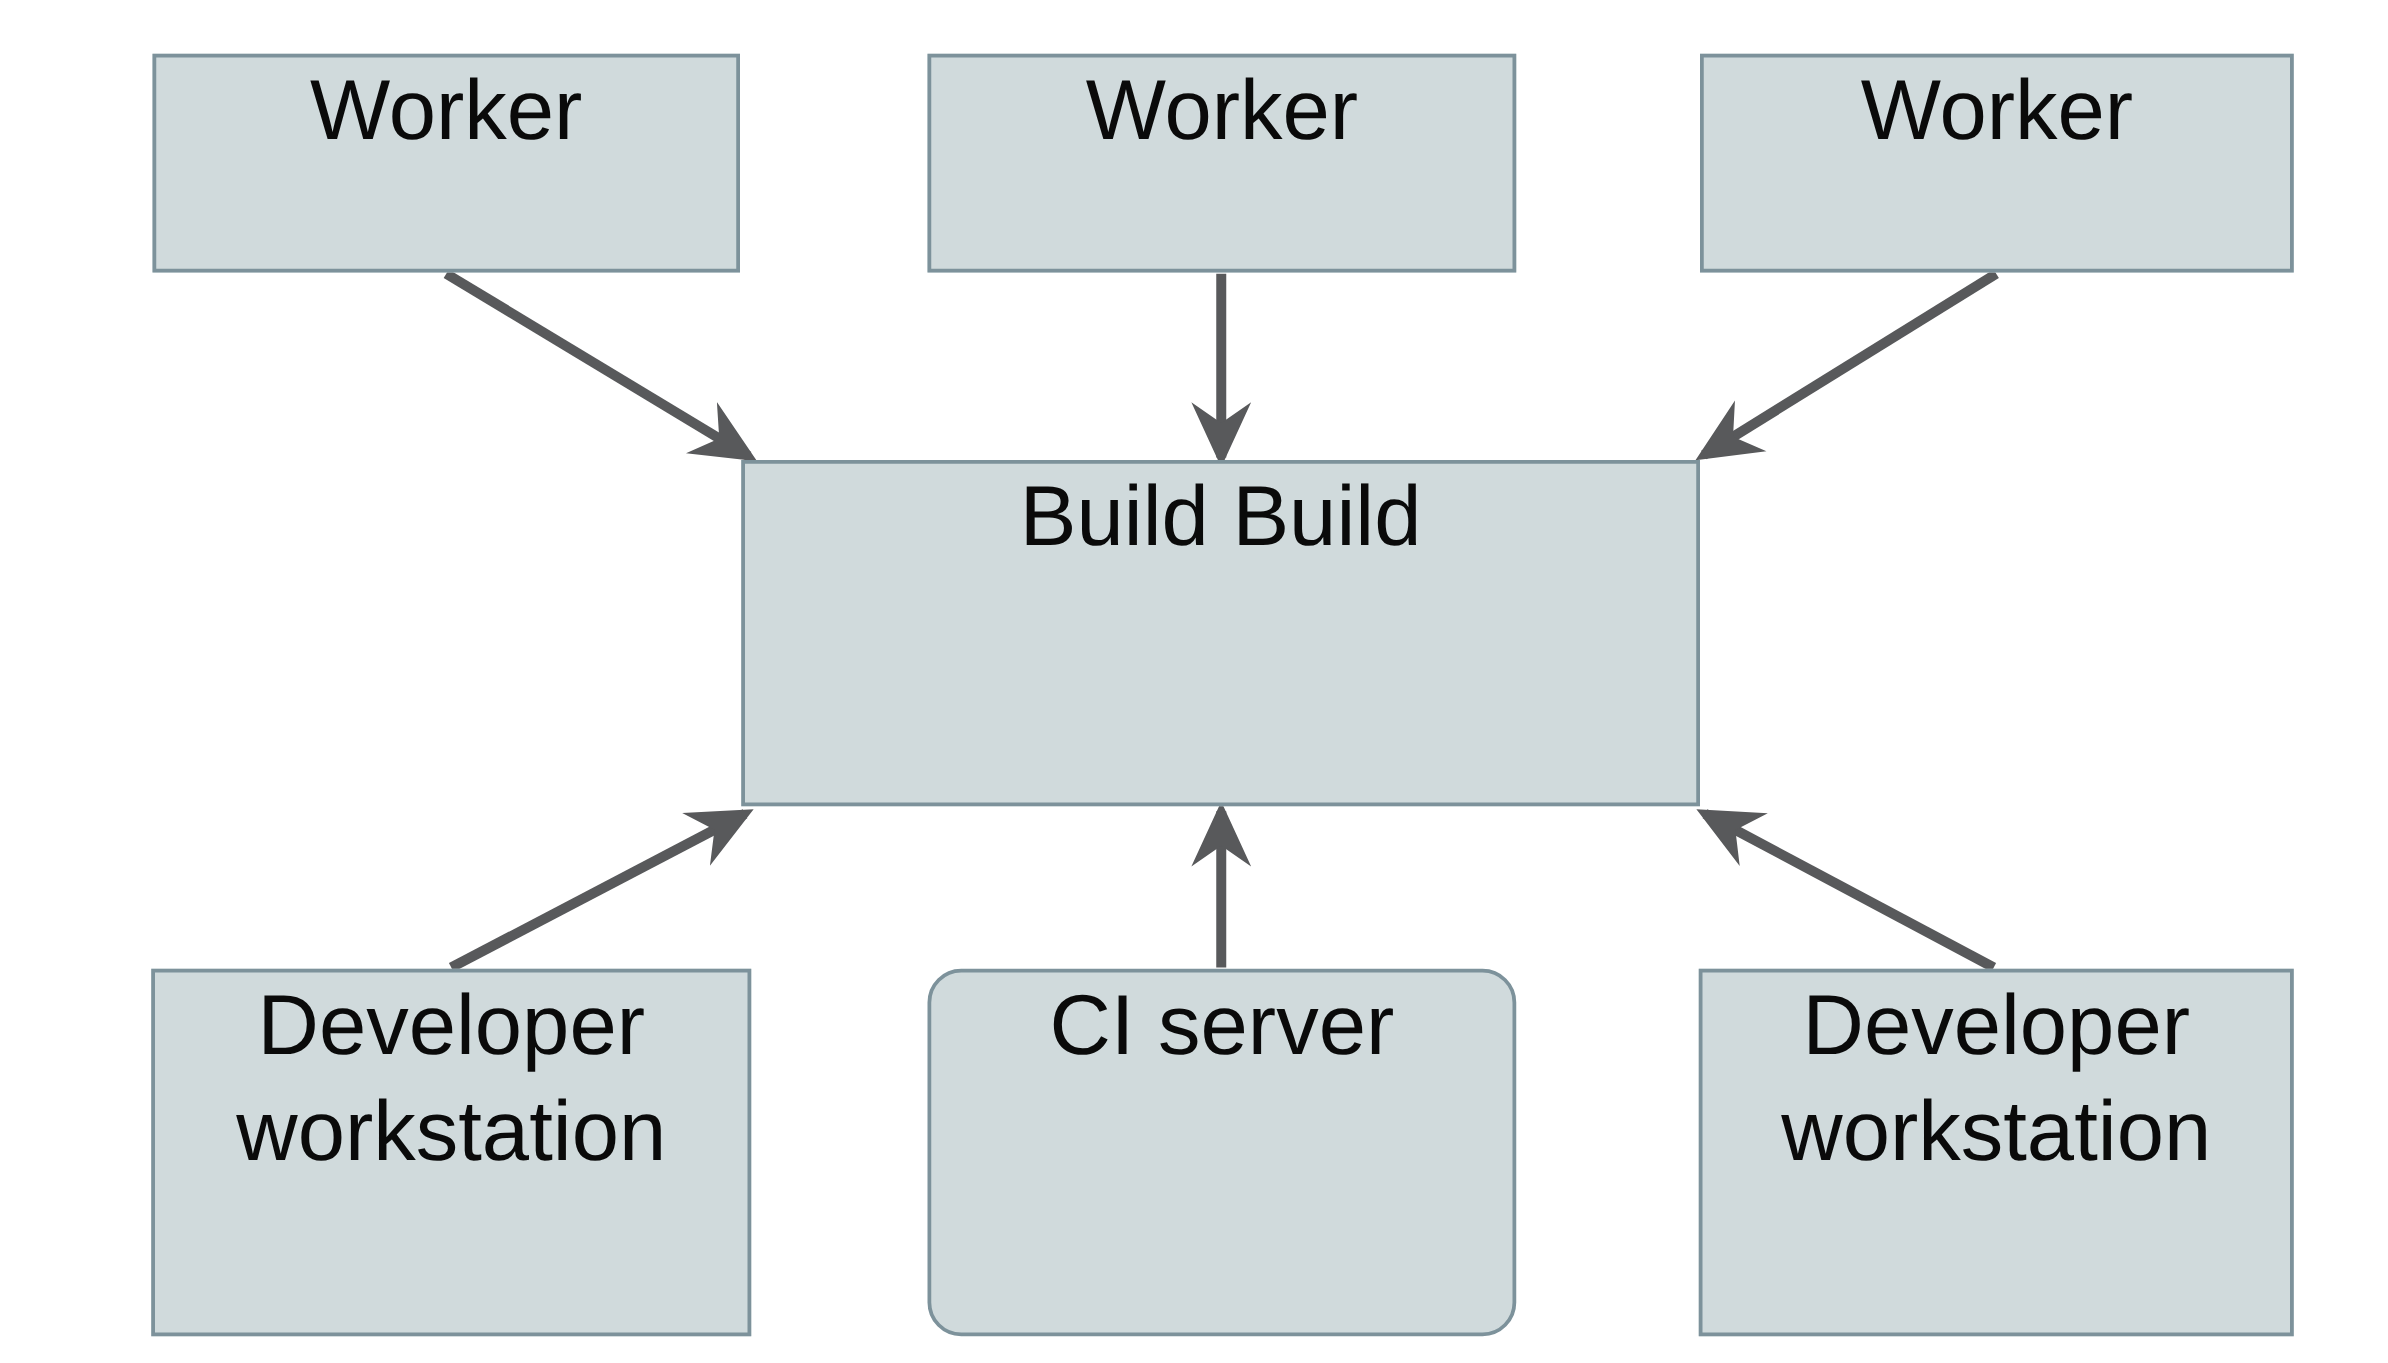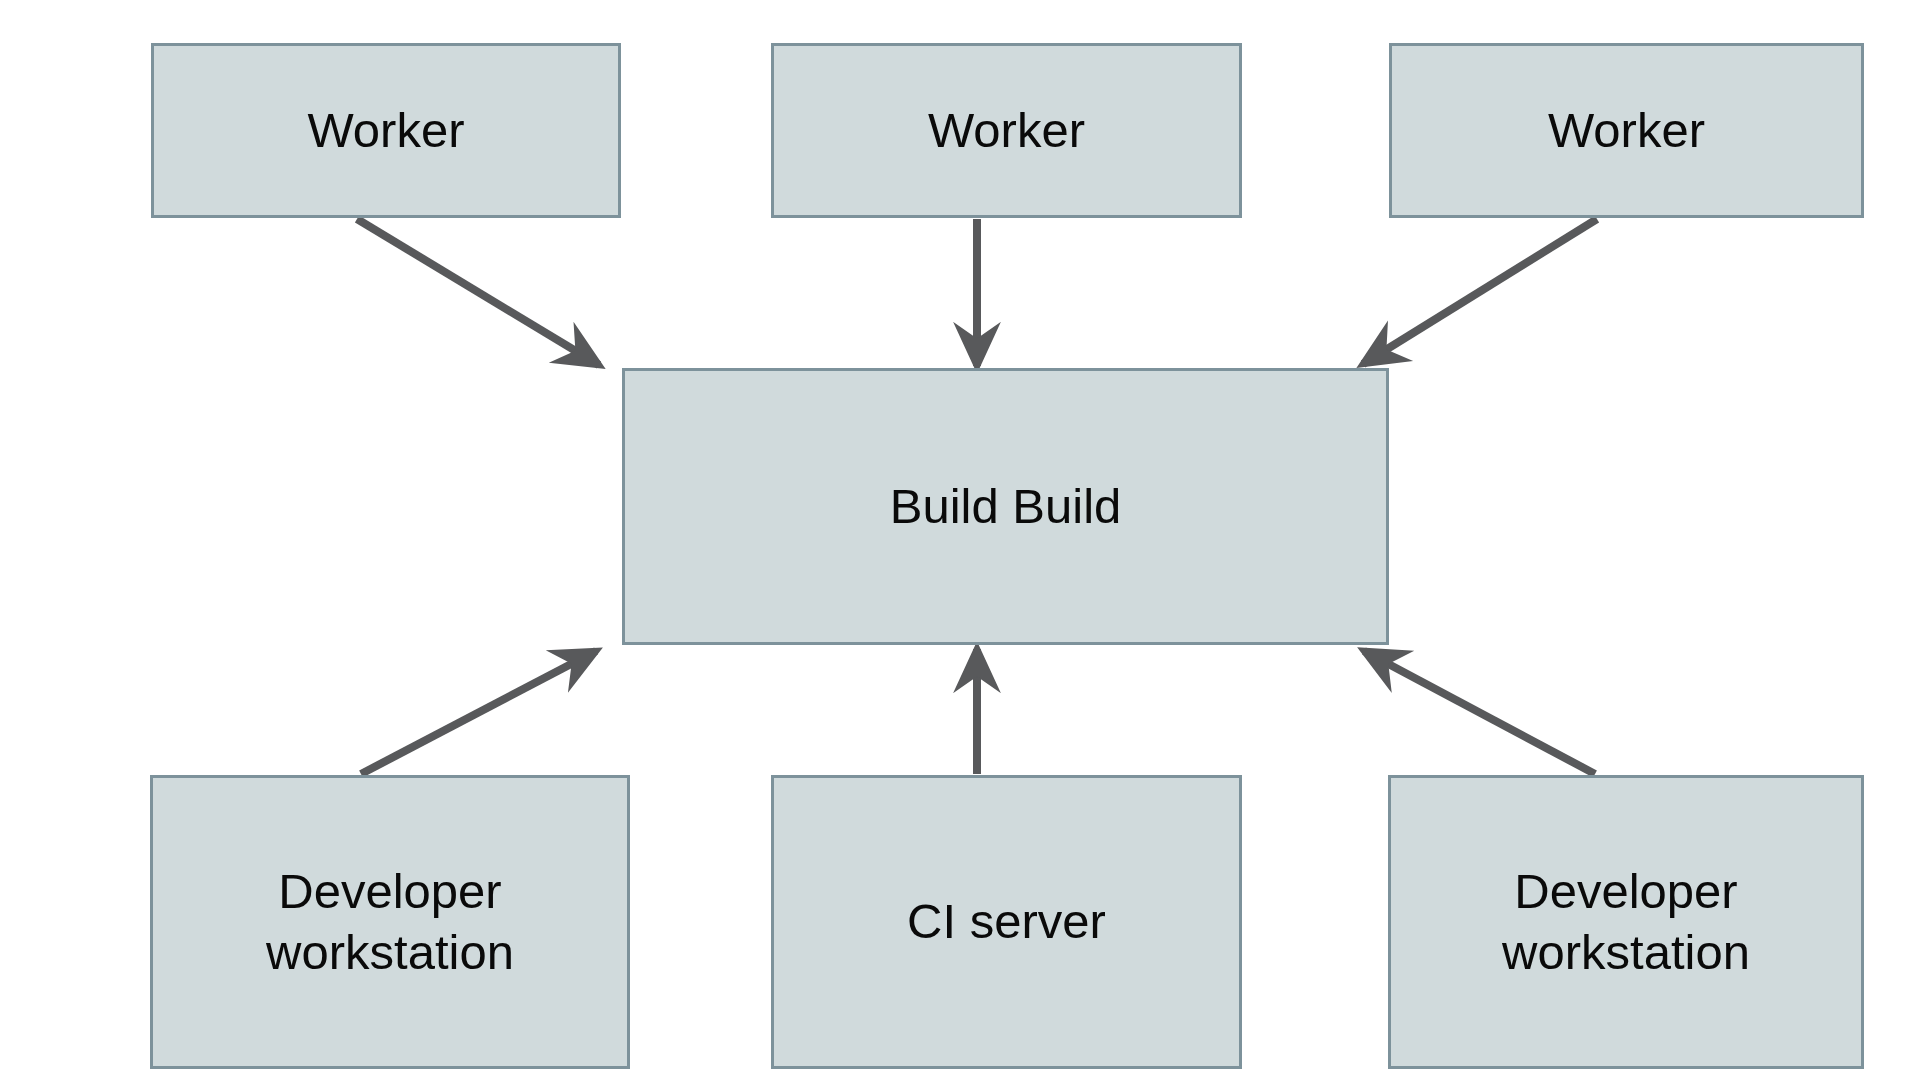--- a/index.html
+++ b/index.html
@@ -29,36 +29,35 @@
   .arrows line {
     stroke: var(--arrow);
     stroke-width: 8;
   }
   .arrowhead-path { fill: var(--arrow); }
   .node {
     position: absolute;
     background: var(--node-fill);
     border: 3px solid var(--node-border);
     display: flex;
-    align-items: center;
+    align-items: flex-start;
     justify-content: center;
     text-align: center;
     color: var(--text);
-    font-size: 49px;
+    font-size: 68px;
     line-height: 1.25;
     letter-spacing: 0;
-    margin-left: 29px;
   }
   .node .label { display: block; padding: 0 10px; }
   .worker-1      { left: 122px;  top: 43px;  width: 470px; height: 175px; }
   .worker-2      { left: 742px;  top: 43px;  width: 471px; height: 175px; }
   .worker-3      { left: 1360px; top: 43px;  width: 475px; height: 175px; }
   .build-master  { left: 593px;  top: 368px; width: 767px; height: 277px; }
   .dev-ws-1      { left: 121px;  top: 775px; width: 480px; height: 294px; }
-  .ci-server     { left: 742px;  top: 775px; width: 471px; height: 294px; }
+  .ci-server     { left: 742px;  top: 775px; width: 471px; height: 294px; border-radius: 27px; }
   .dev-ws-2      { left: 1359px; top: 775px; width: 476px; height: 294px; }
 </style>
 </head>
 <body>
 
 <div class="canvas">
 
   <svg class="arrows" viewBox="0 0 1910 1090" xmlns="http://www.w3.org/2000/svg">
     <defs>
       <marker id="stealth-head" viewBox="0 0 10 10" refX="8.5" refY="5" markerWidth="6.5" markerHeight="6.5" orient="auto" markerUnits="strokeWidth">

